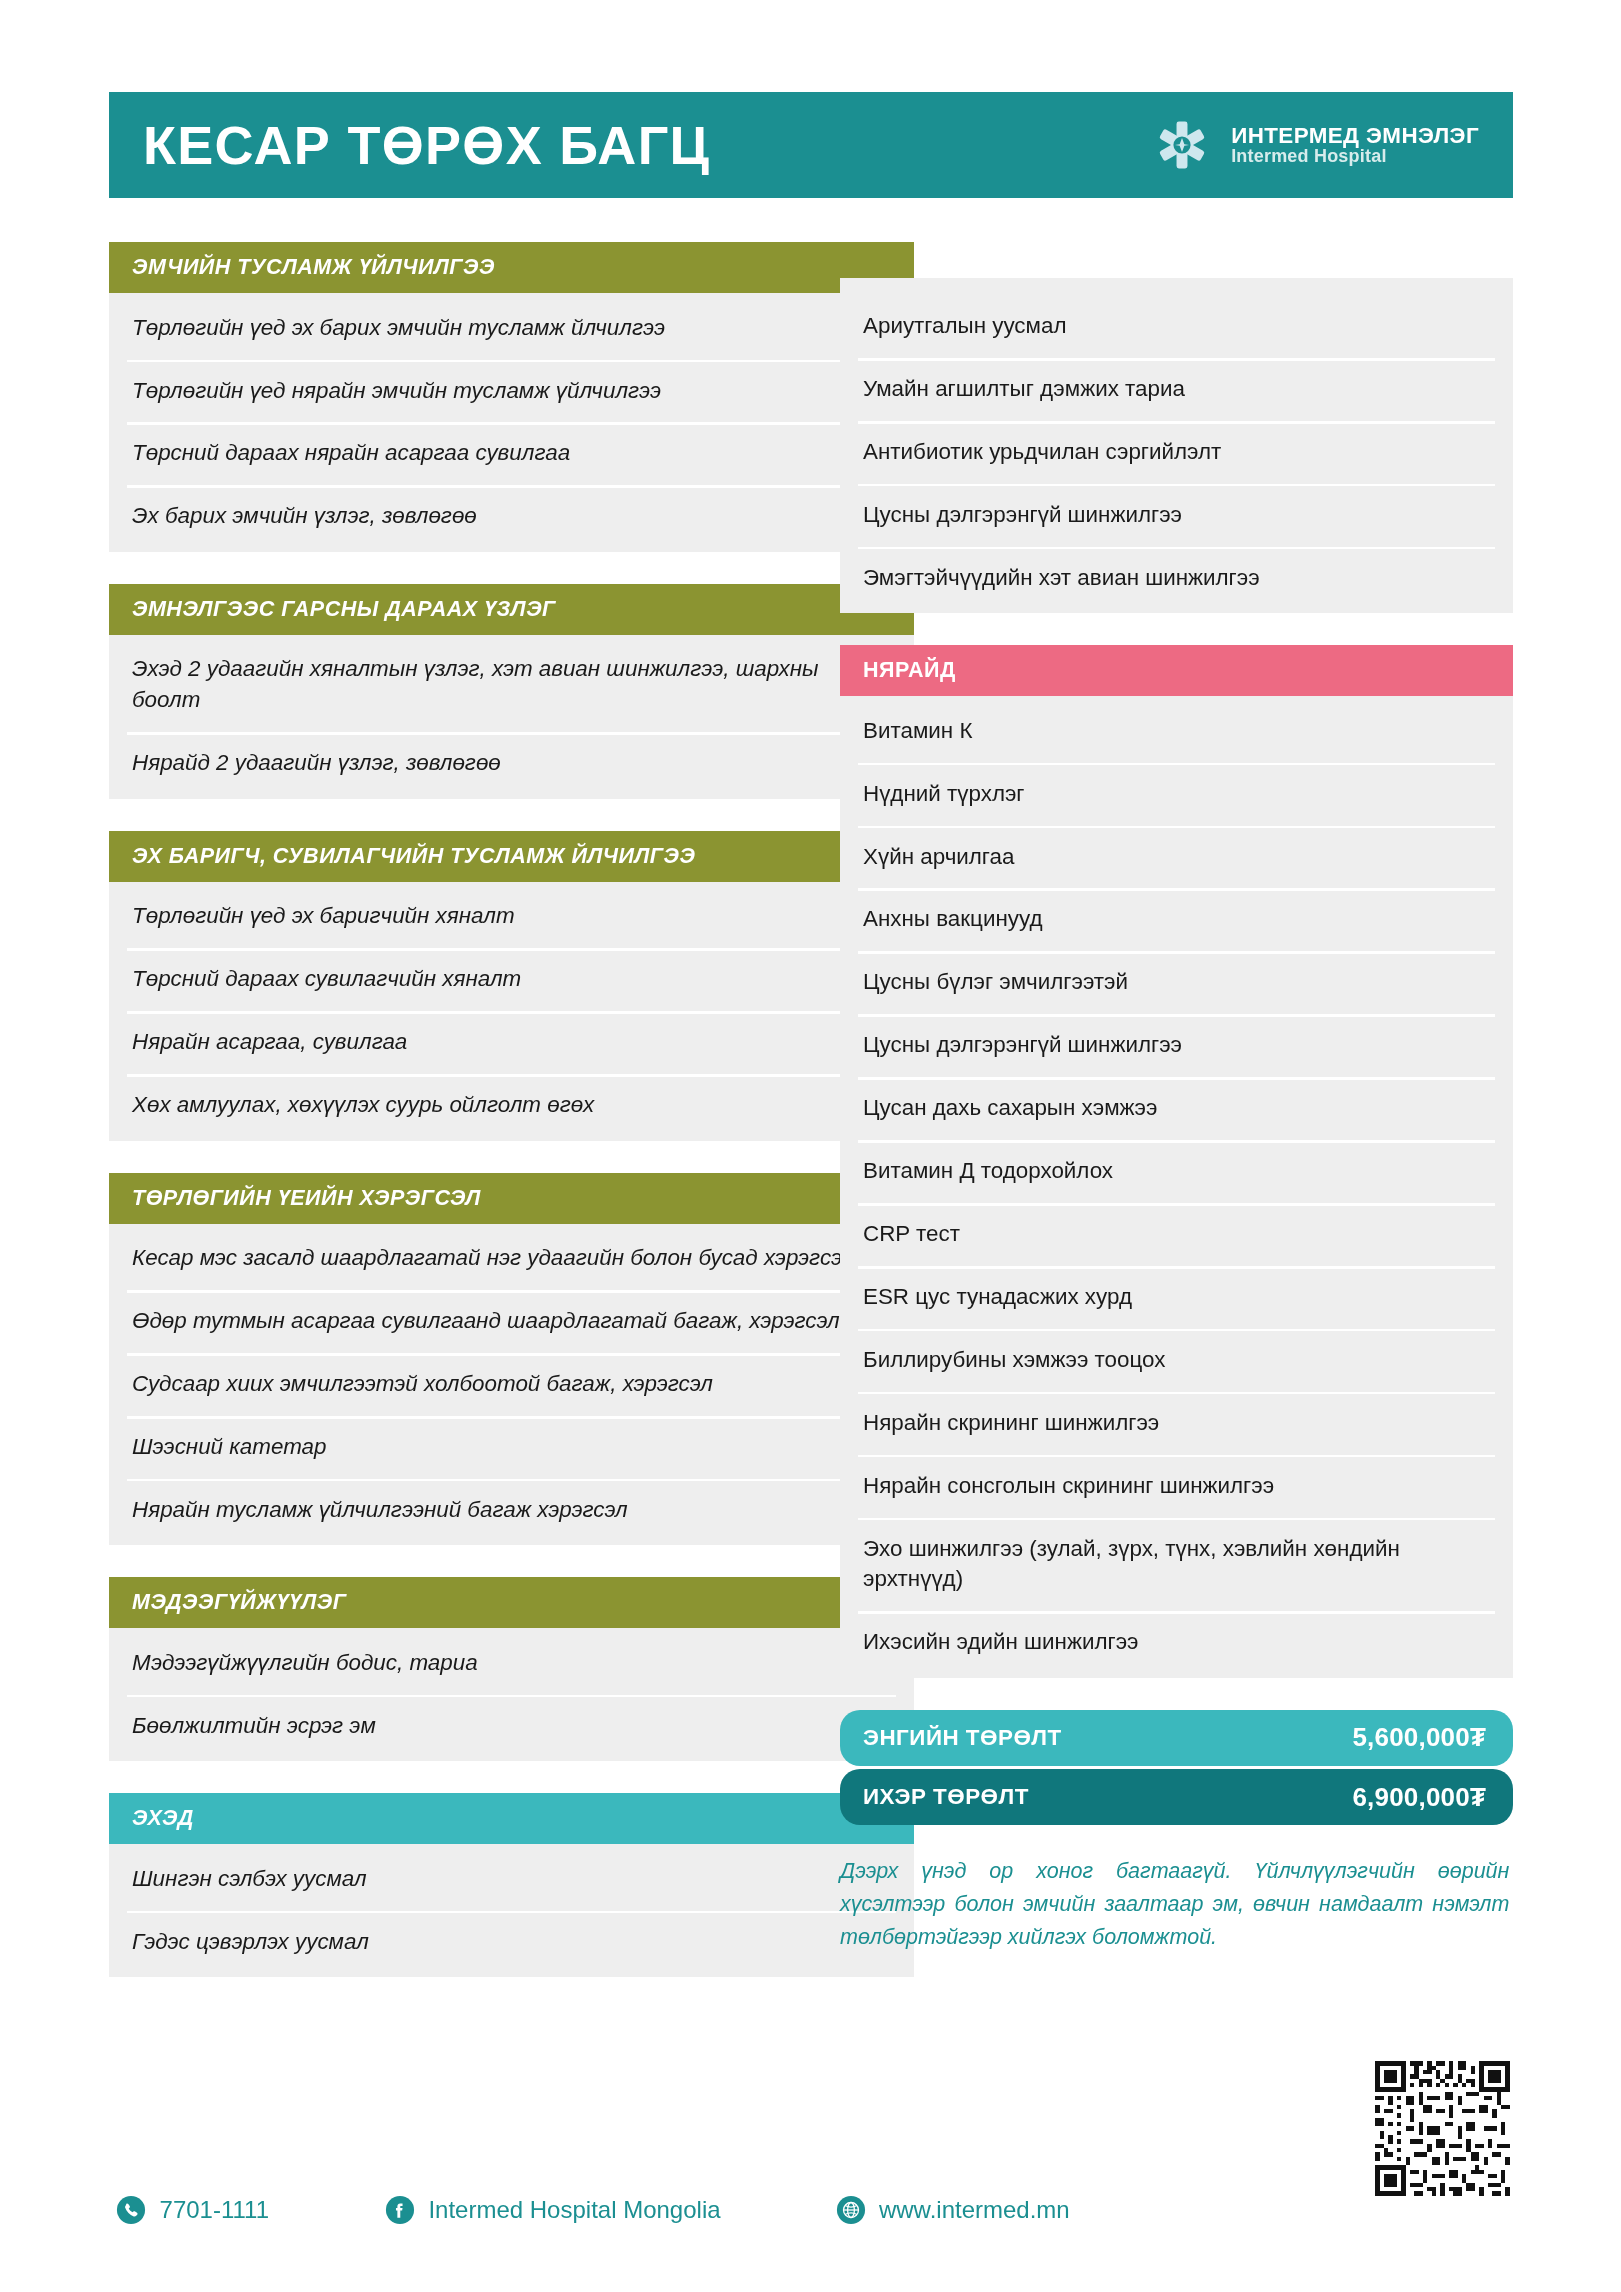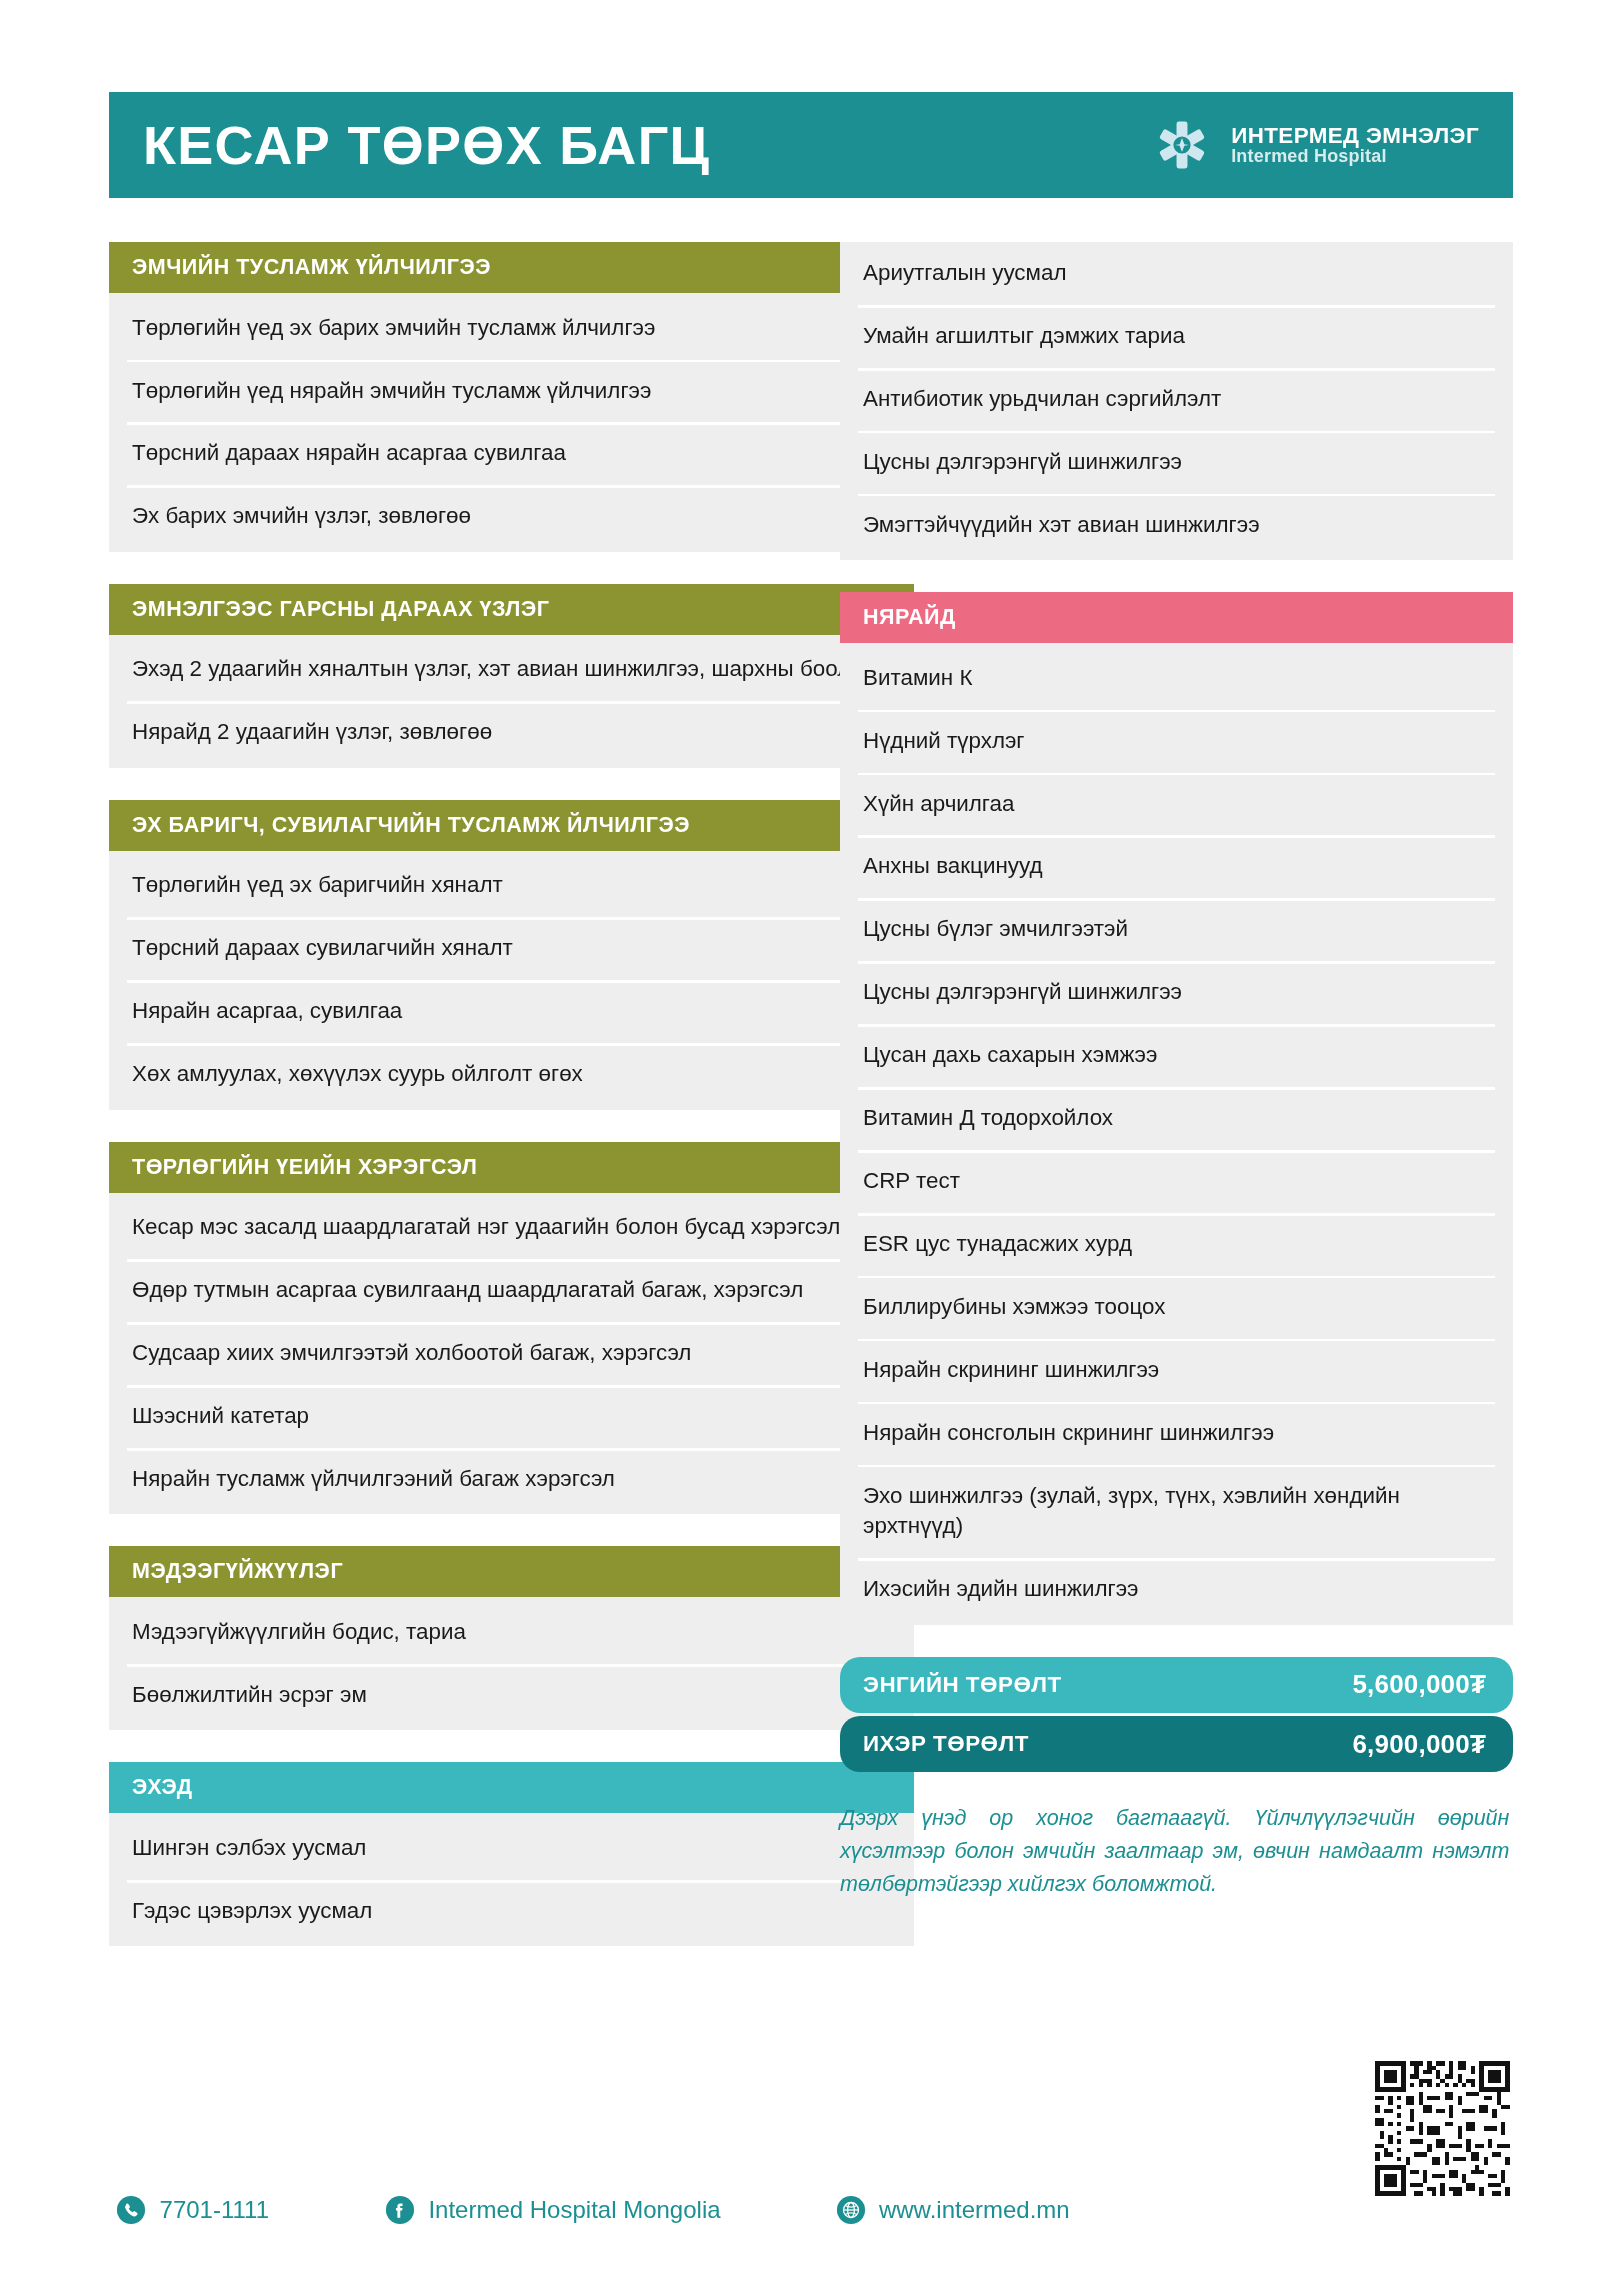--- a/index.html
+++ b/index.html
@@ -76,20 +76,21 @@
     letter-spacing: 0.2px;
     white-space: nowrap;
   }
 
   
   .col-left {
     position: absolute;
     left: 109px;
     top: 242px;
     width: 805px;
+    font-style: italic;
   }
   .col-right {
     position: absolute;
     left: 840px;
     top: 242px;
     width: 673px;
   }
 
   
   .section { margin-bottom: 32px; }
@@ -108,21 +109,21 @@
     white-space: nowrap;
   }
   .sec-head.olive { background: #8b9431; }
   .sec-head.teal  { background: #3bb8bd; }
   .sec-head.pink  { background: #ed6a83; }
 
   .sec-list {
     background: #eeeeee;
     padding: 3.6px 0;
   }
-  .sec-list.standalone { padding-top: 0; }
+  .sec-list.standalone { padding-top: 17px; margin-top: 36px; }
 
   .list-item {
     position: relative;
     padding: 16px 27px 16px 23px;
     font-size: 22.4px;
     color: #1a1a1a;
     line-height: 1.38;
     background: #eeeeee;
   }
   .list-item + .list-item::before {

